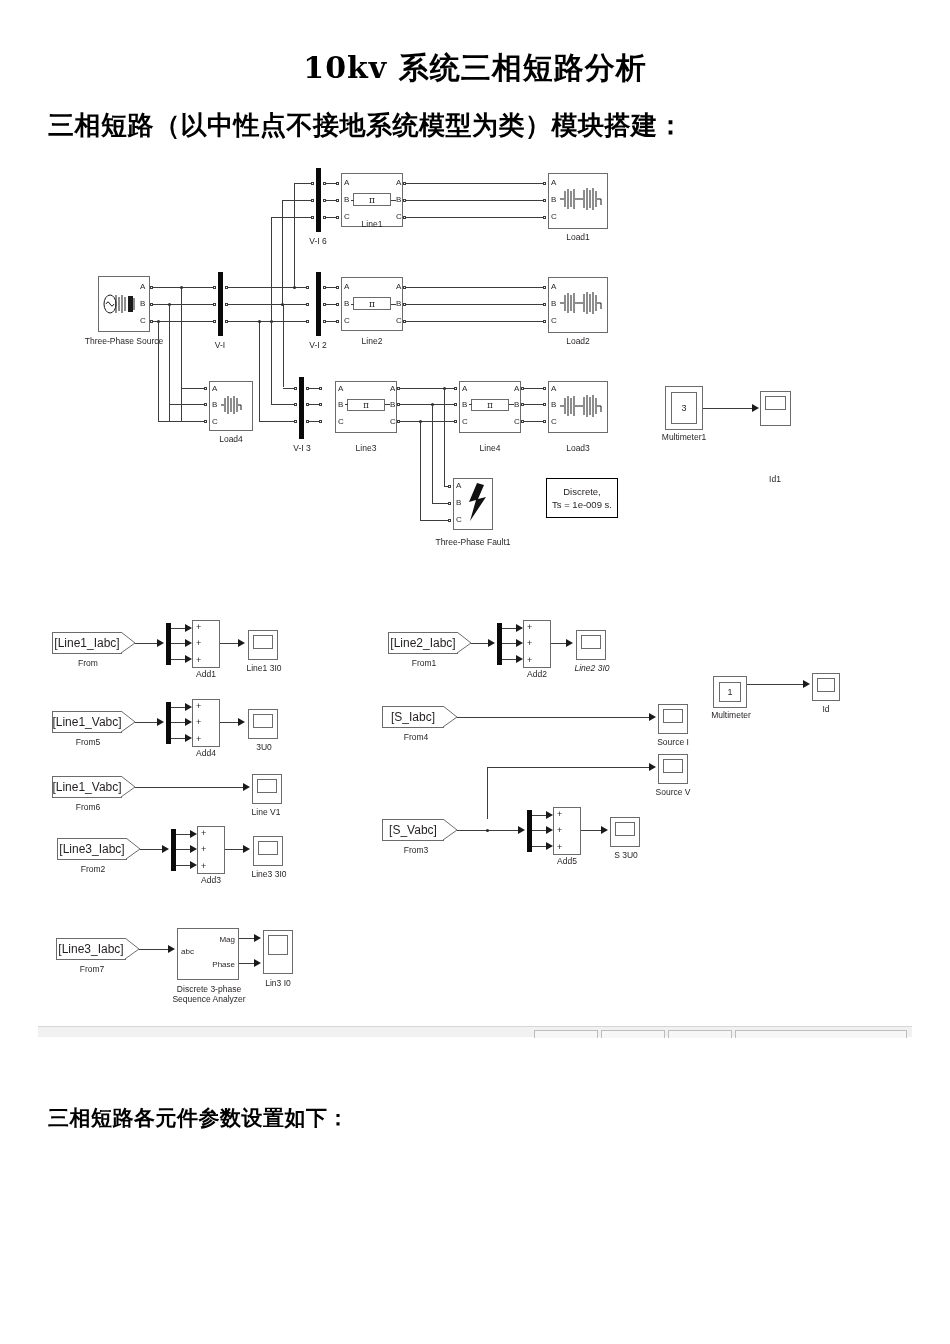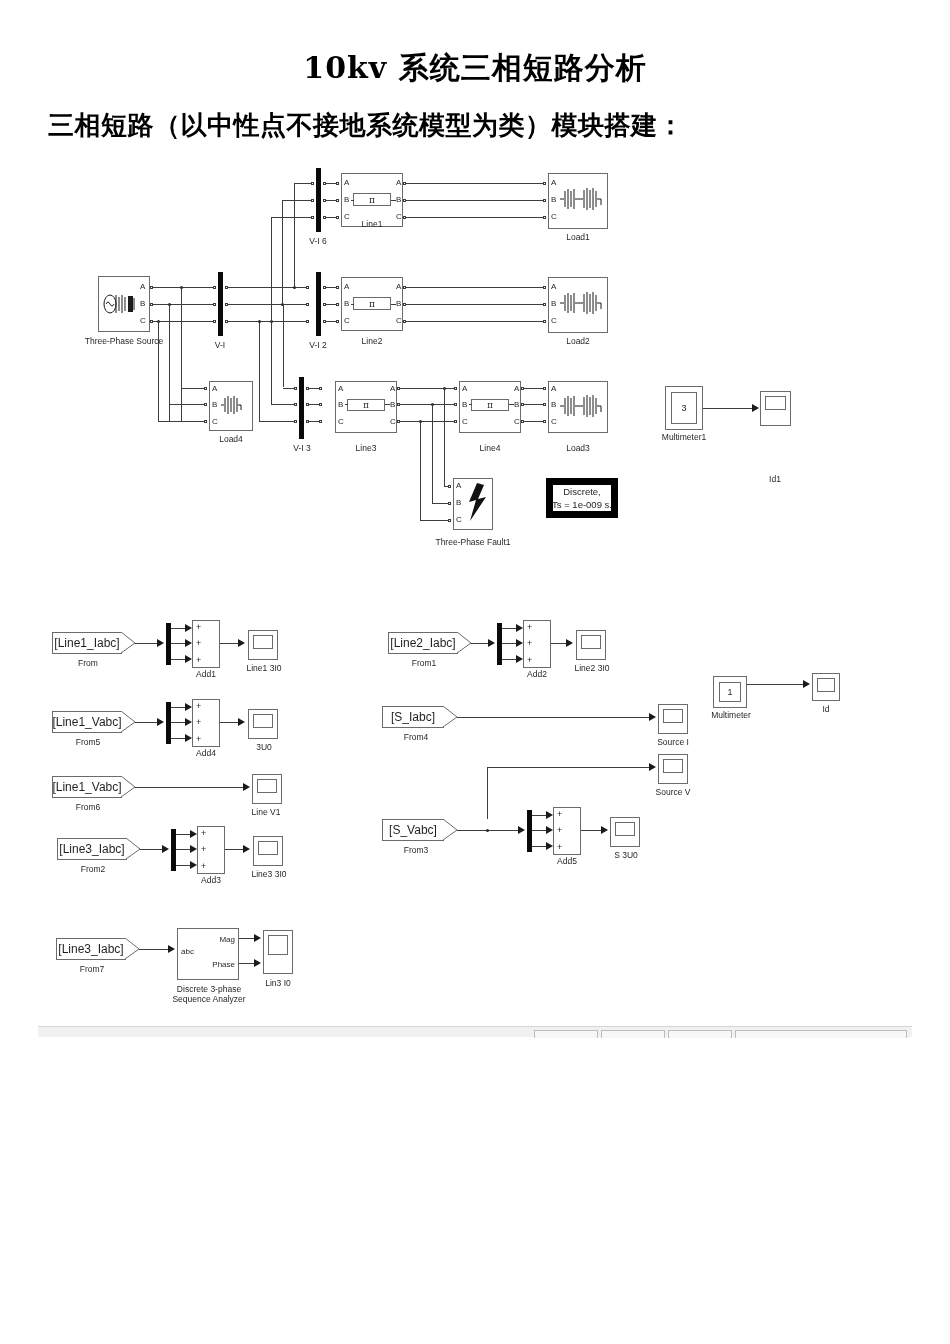--- a/index.html
+++ b/index.html
@@ -84,21 +84,21 @@
     font-size:12px;color:#231f20;display:flex;align-items:center;
     justify-content:center;white-space:nowrap;
   }
 
   
   .sum{position:absolute;border:1px solid #6b6b6b;background:#fff;box-sizing:border-box;}
   .sum span{position:absolute;left:3px;font-size:9px;line-height:9px;color:#231f20;}
 
   
   .ann{
-    position:absolute;border:7px solid #000000;background:#fff;box-sizing:border-box;
+    position:absolute;border:1px solid #000000;background:#fff;box-sizing:border-box;
     display:flex;flex-direction:column;align-items:center;justify-content:center;
     font-size:9.5px;line-height:13px;color:#231f20;white-space:nowrap;
   }
 
   
   .mm{position:absolute;border:1px solid #6b6b6b;background:#fff;box-sizing:border-box;}
   .mm i{
     position:absolute;left:5px;top:5px;right:5px;bottom:5px;border:1px solid #6b6b6b;
     display:flex;align-items:center;justify-content:center;font-size:9px;color:#231f20;
     font-style:normal;
@@ -602,21 +602,21 @@
       <span style="top:2px;">+</span>
       <span style="top:18px;">+</span>
       <span style="top:35px;">+</span>
     </div>
     <div class="cap" style="left:513px;top:669px;width:48px;">Add2</div>
     <div class="w wh" style="left:551px;top:643px;width:18px;"></div>
     <div class="arr" style="left:566px;top:639px;"></div>
     <div class="scope" style="left:576px;top:630px;width:30px;height:30px;">
       <i></i>
     </div>
-    <div class="cap" style="left:564px;top:663px;width:56px;">Line2 3I0</div>
+    <div class="cap" style="left:564px;top:663px;width:56px;font-style:italic;">Line2 3I0</div>
 
     <div class="from" style="left:382px;top:706px;width:62px;height:22px;">
       <span>[S_Iabc]</span>
     </div>
     <div class="glyph" style="left:443px;top:706px;">
       <svg width="16" height="22" viewBox="0 0 16 22">
           <path d="M0 0 L14 11 L0 21" fill="#fff" stroke="#6b6b6b" stroke-width="1"></path>
         </svg>
     </div>
     <div class="cap" style="left:388px;top:732px;width:56px;">From4</div>
@@ -709,14 +709,15 @@
 
   </div>
 
   <div class="statusbar">
     <div class="seg" style="left:496px;width:64px;"></div>
     <div class="seg" style="left:563px;width:64px;"></div>
     <div class="seg" style="left:630px;width:64px;"></div>
     <div class="seg" style="left:697px;width:172px;"></div>
   </div>
 
+  <div class="sub2">三相短路各元件参数设置如下：</div>
 
 </div>
 
 </body></html>

